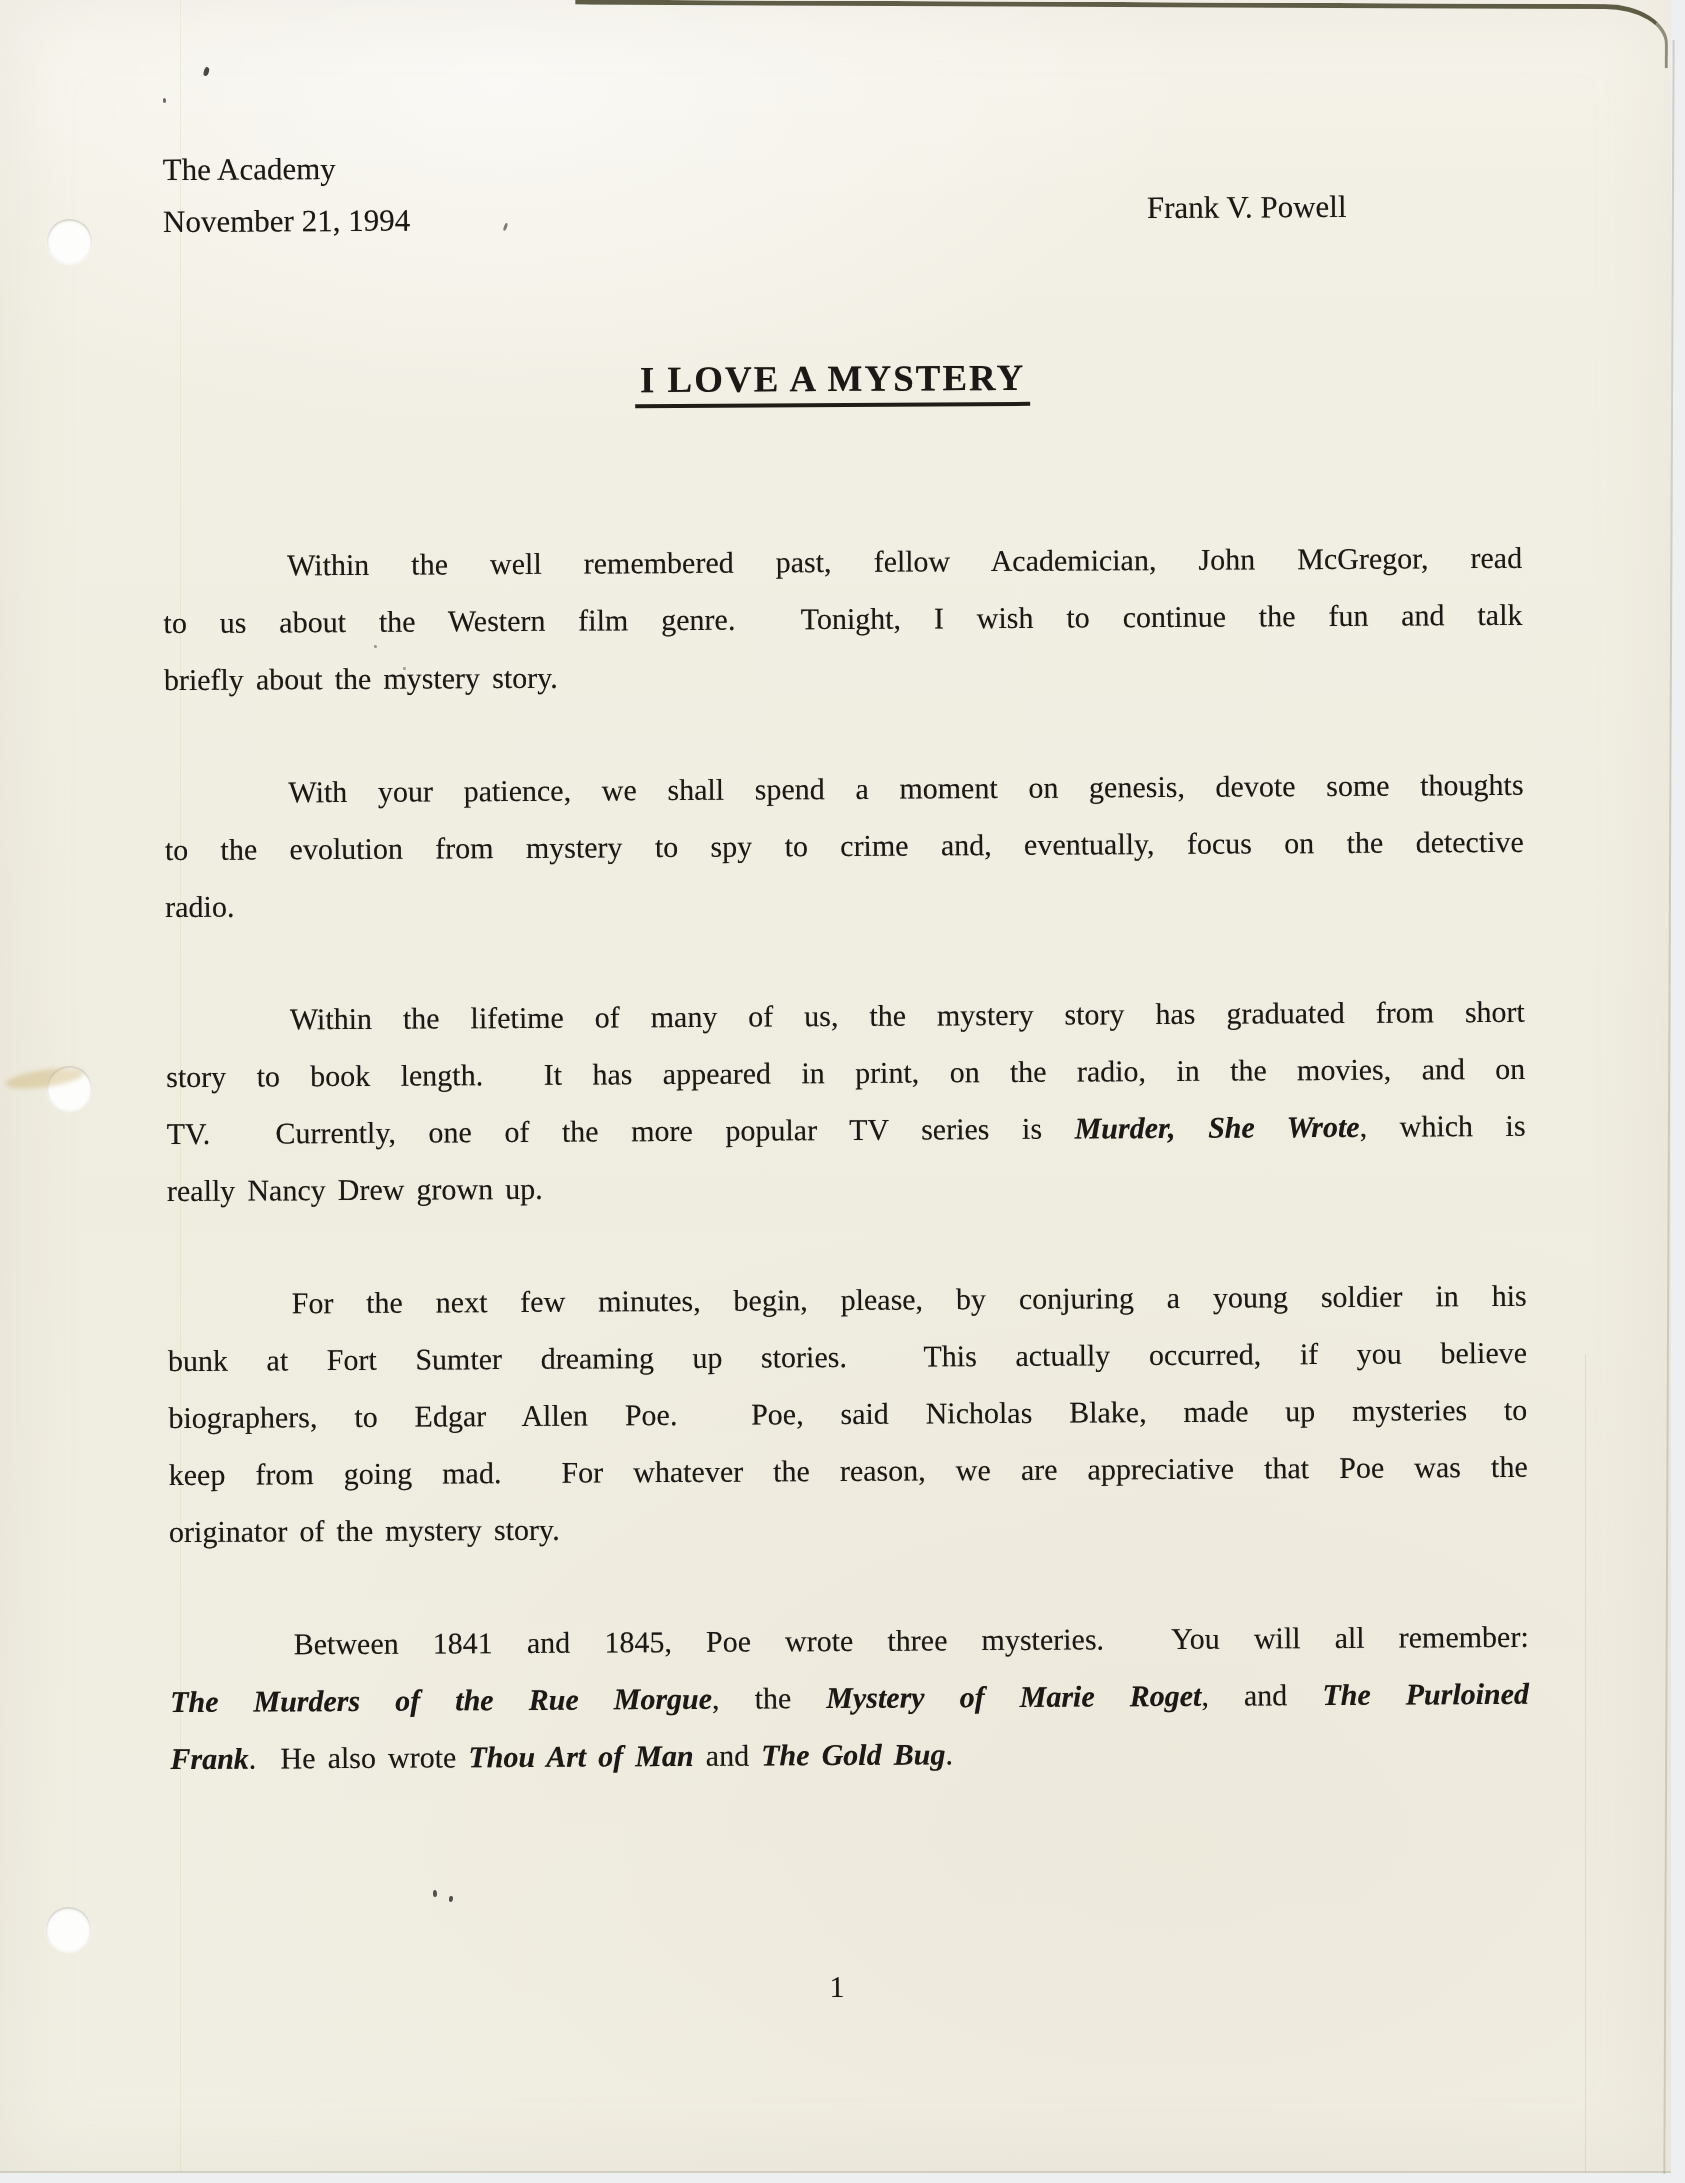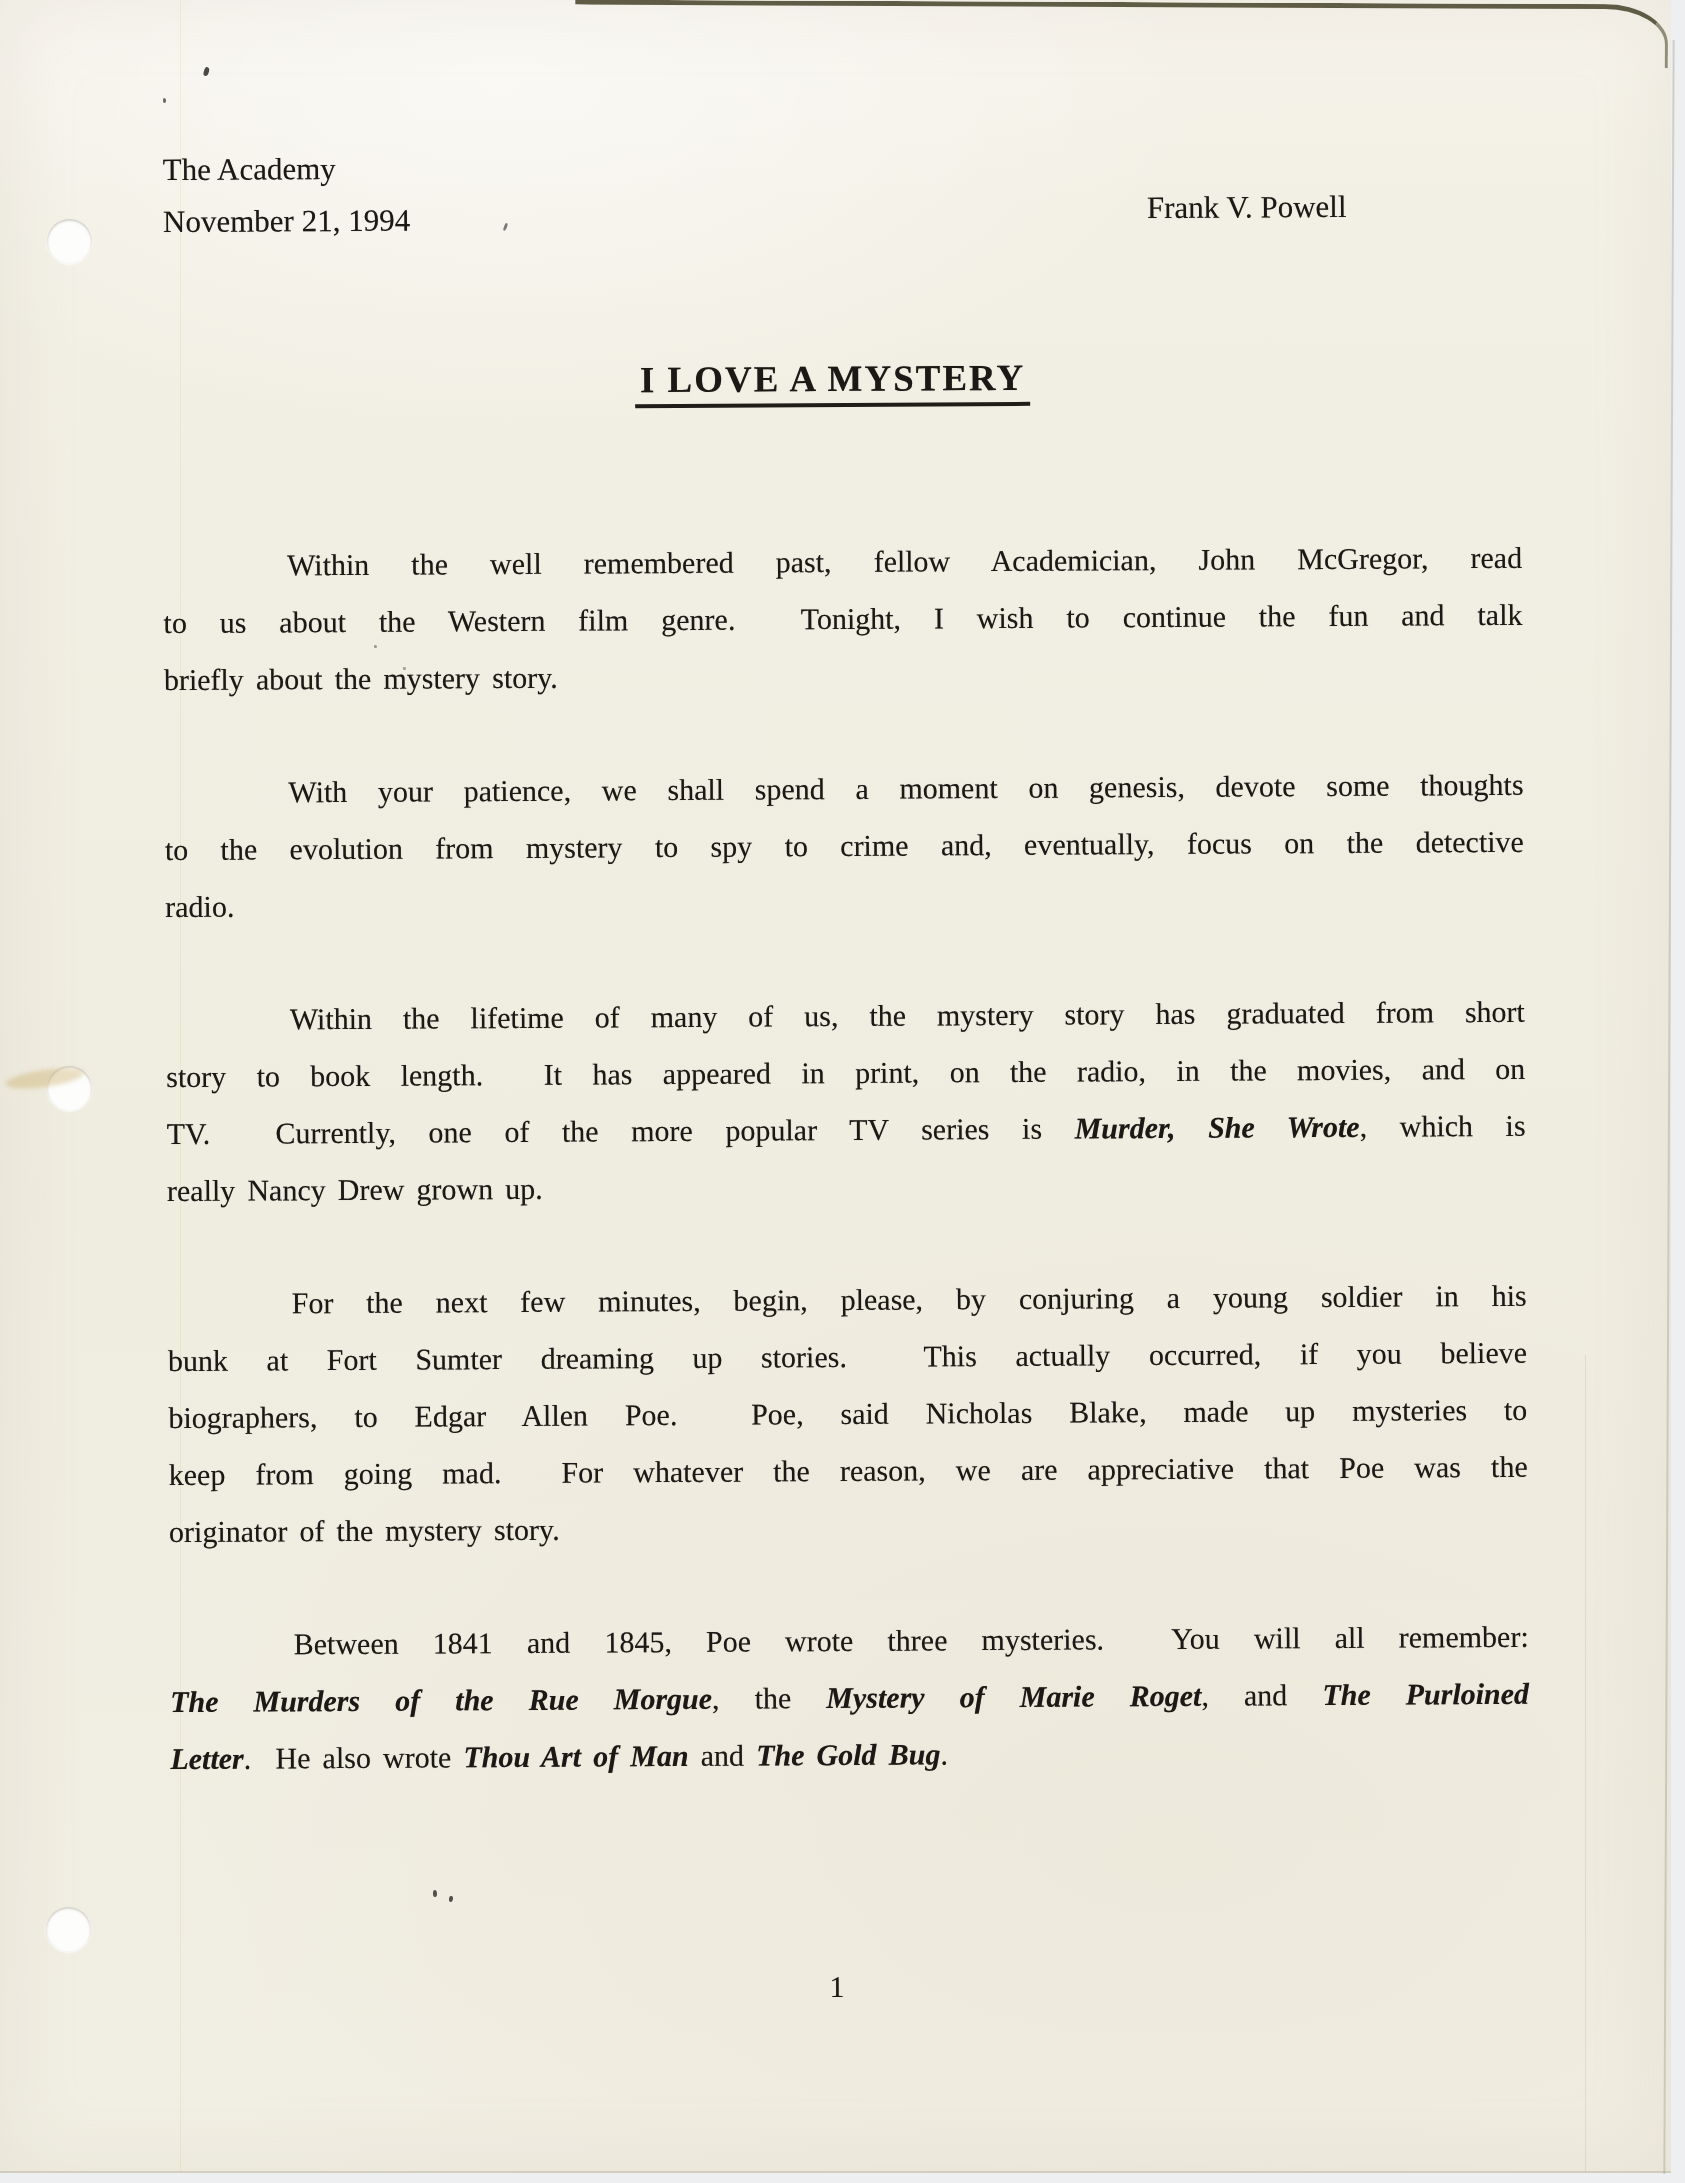--- a/index.html
+++ b/index.html
@@ -183,21 +183,21 @@
         <div class="para">
           <div class="line indent"><span>For the next few minutes, begin, please, by conjuring a young soldier in his</span></div>
           <div class="line"><span>bunk at Fort Sumter dreaming up stories.&nbsp; This actually occurred, if you believe</span></div>
           <div class="line"><span>biographers, to Edgar Allen Poe.&nbsp; Poe, said Nicholas Blake, made up mysteries to</span></div>
           <div class="line"><span>keep from going mad.&nbsp; For whatever the reason, we are appreciative that Poe was the</span></div>
           <div class="line last"><span>originator of the mystery story.</span></div>
         </div>
         <div class="para">
           <div class="line indent"><span>Between 1841 and 1845, Poe wrote three mysteries.&nbsp; You will all remember:</span></div>
           <div class="line"><span class="bi">The Murders of the Rue Morgue</span><span>, the </span><span class="bi">Mystery of Marie Roget</span><span>, and </span><span class="bi">The Purloined</span></div>
-          <div class="line last"><span class="bi">Letter</span><span>.&nbsp; He also wrote </span><span class="bi">Thou Art of Man</span><span> and </span><span class="bi">The Gold Bug</span><span>.</span></div>
+          <div class="line last"><span class="bi">Frank</span><span>.&nbsp; He also wrote </span><span class="bi">Thou Art of Man</span><span> and </span><span class="bi">The Gold Bug</span><span>.</span></div>
         </div>
       </div>
 
     <div class="page-number">1</div>
 
   </div>
 
   <div class="top-edge"></div>
   <div class="right-edge"></div>
   <div class="bottom-edge"></div>

